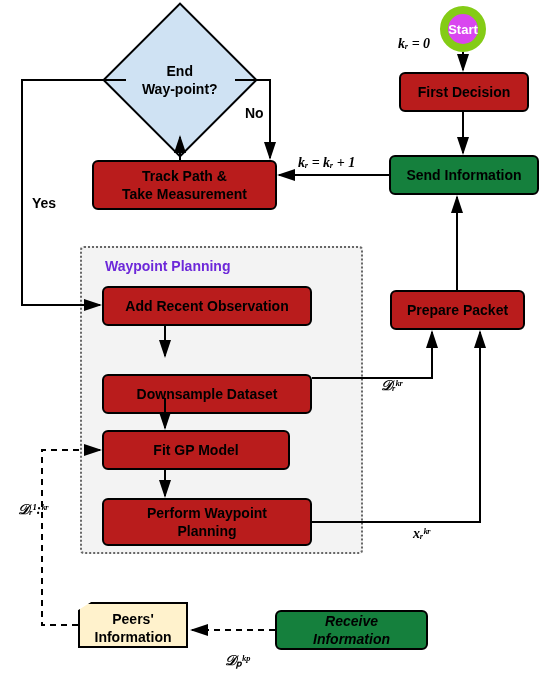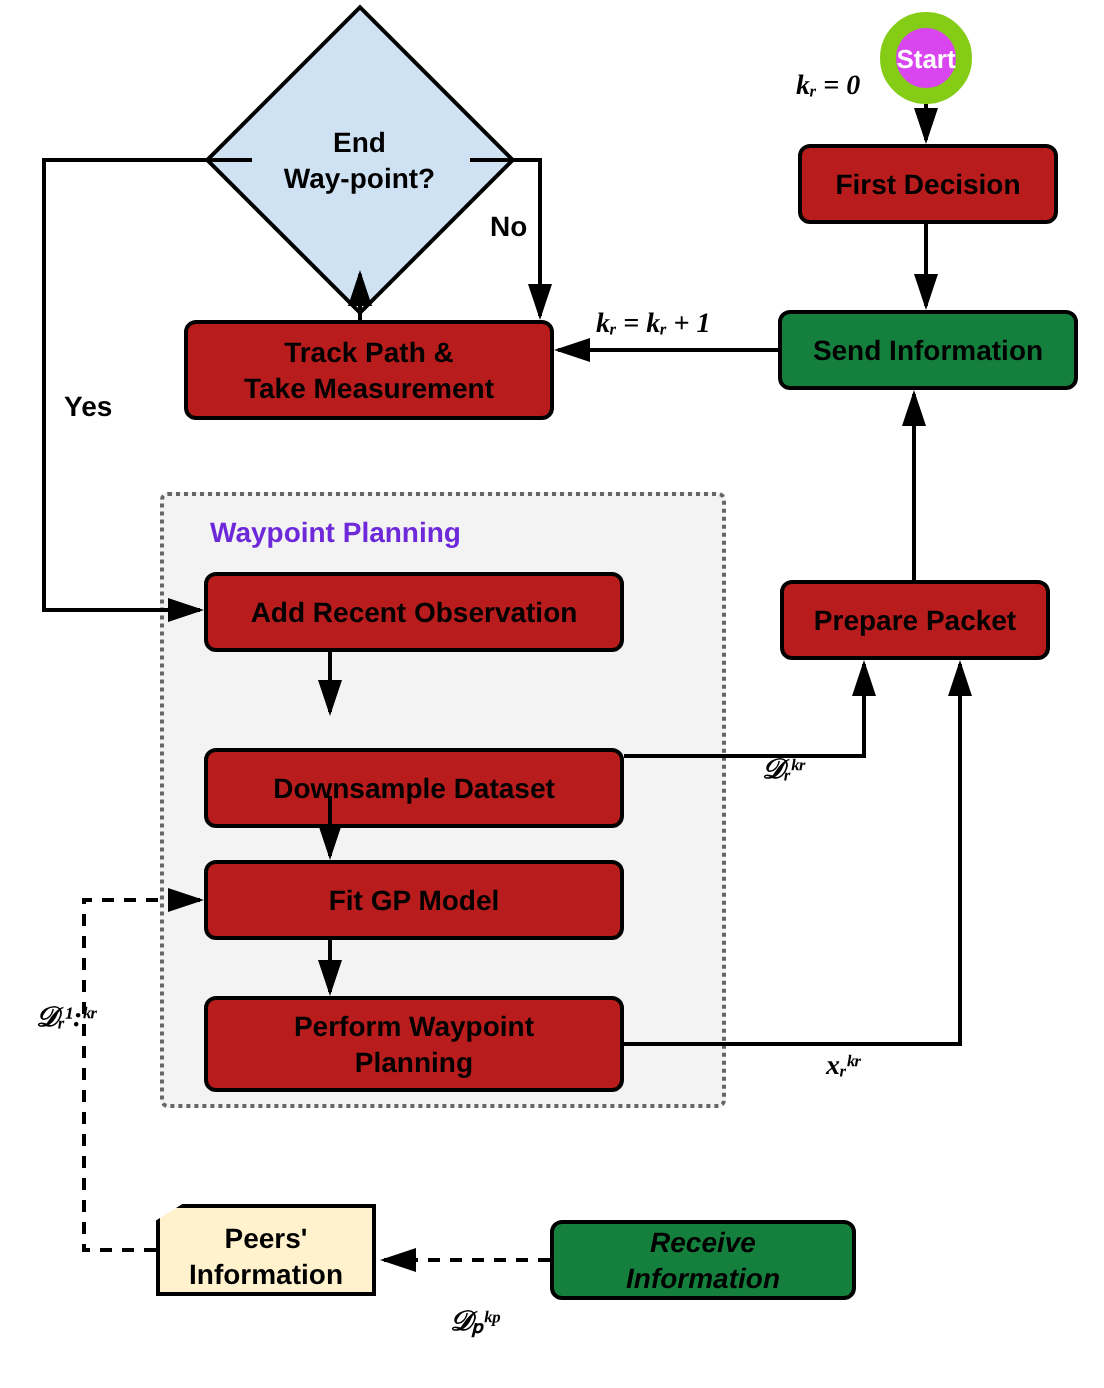--- a/index.html
+++ b/index.html
@@ -139,21 +139,21 @@
 <div class="panel-label" style="left:105px; top:258px;">Waypoint Planning</div>
 
 <div class="box blue-box" style="left:102px; top:286px; width:210px; height:40px;">
   <span>Add Recent Observation</span>
 </div>
 
 <div class="box blue-box" style="left:102px; top:358px; width:210px; height:40px;margin-top:16px;">
   <span>Downsample Dataset</span>
 </div>
 
-<div class="box blue-box" style="left:102px; top:430px; width:210px; height:40px;">
+<div class="box blue-box" style="left:102px; top:430px; width:188px; height:40px;">
   <span>Fit GP Model</span>
 </div>
 
 <div class="box blue-box" style="left:102px; top:498px; width:210px; height:48px; white-space:pre-line;">
   <span>Perform Waypoint
 Planning</span>
 </div>
 
 <div class="box blue-box" style="left:390px; top:290px; width:135px; height:40px;">
   <span>Prepare Packet</span>

